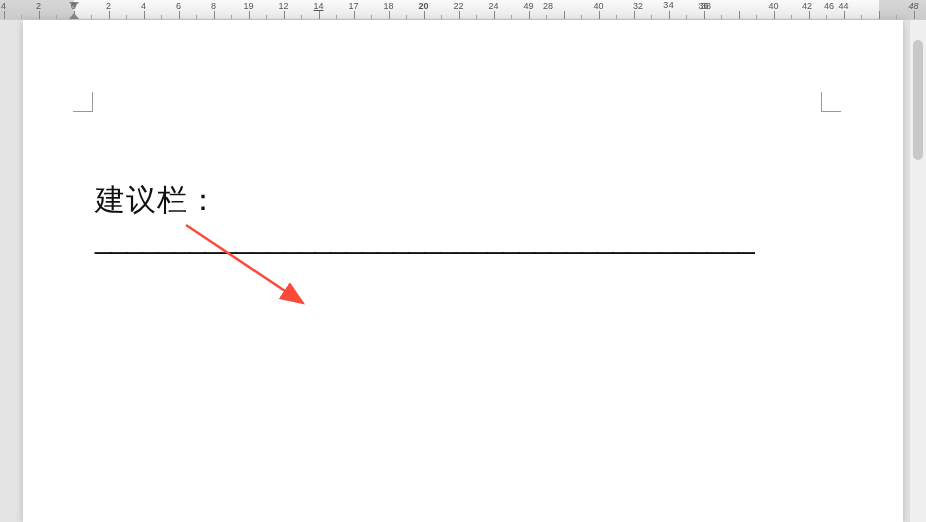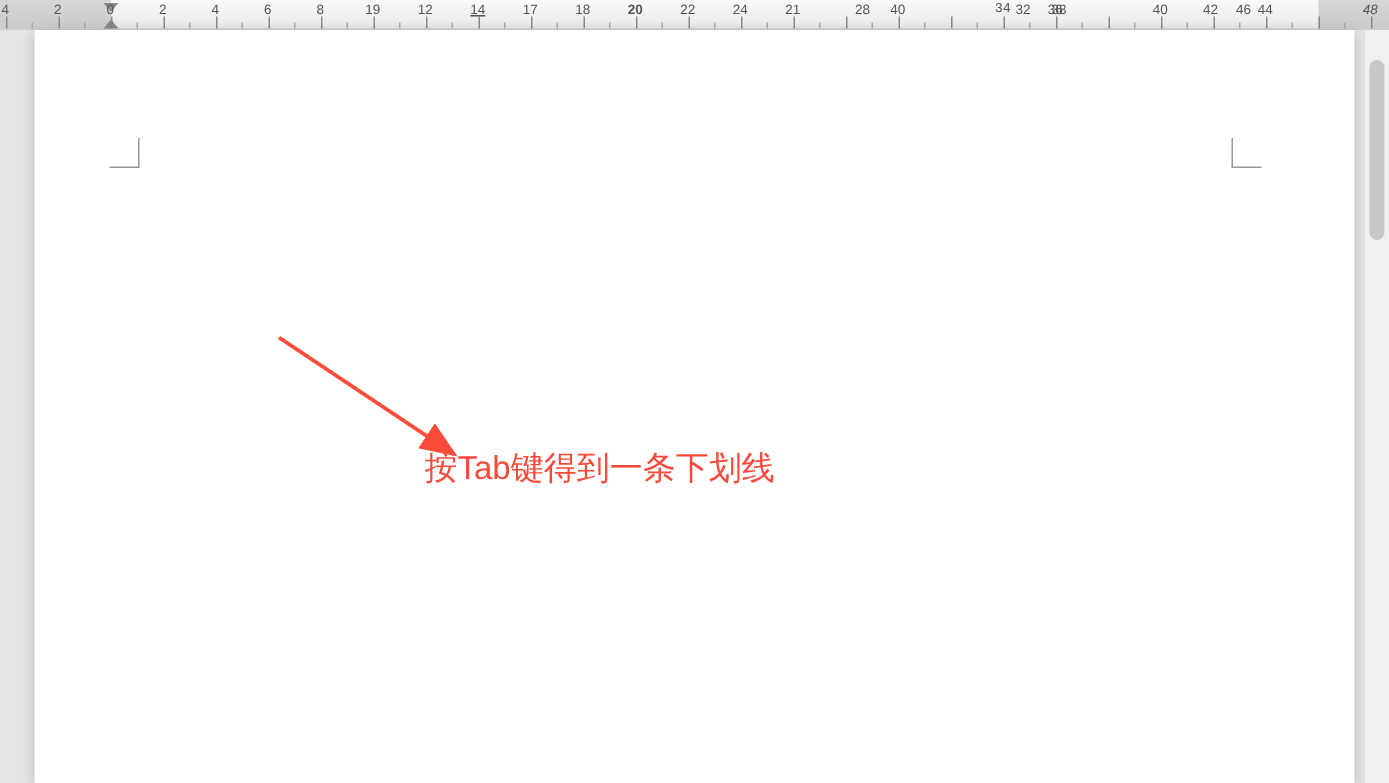--- a/index.html
+++ b/index.html
@@ -208,30 +208,30 @@
       <div class="ruler-tick major" style="left: 423.5px;"></div>
       <div class="ruler-label" style="left: 423.5px; font-weight: bold;">20</div>
       <div class="ruler-tick minor" style="left: 441px;"></div>
       <div class="ruler-tick major" style="left: 458.5px;"></div>
       <div class="ruler-label" style="left: 458.5px;">22</div>
       <div class="ruler-tick minor" style="left: 476px;"></div>
       <div class="ruler-tick major" style="left: 493.5px;"></div>
       <div class="ruler-label" style="left: 493.5px;">24</div>
       <div class="ruler-tick minor" style="left: 511px;"></div>
       <div class="ruler-tick major" style="left: 528.5px;"></div>
-      <div class="ruler-label" style="left: 528.5px;">21</div>
+      <div class="ruler-label" style="left: 528.5px;">49</div>
       <div class="ruler-tick minor" style="left: 546px;"></div>
       <div class="ruler-tick major" style="left: 563.5px;"></div>
-      <div class="ruler-label" style="left: 575px;">28</div>
+      <div class="ruler-label" style="left: 548px;">28</div>
       <div class="ruler-tick minor" style="left: 581px;"></div>
       <div class="ruler-tick major" style="left: 598.5px;"></div>
       <div class="ruler-label" style="left: 598.5px;">40</div>
       <div class="ruler-tick minor" style="left: 616px;"></div>
       <div class="ruler-tick major" style="left: 633.5px;"></div>
-      <div class="ruler-label" style="left: 638px; margin-left: 44px;">32</div>
+      <div class="ruler-label" style="left: 638px;">32</div>
       <div class="ruler-tick minor" style="left: 651px;"></div>
       <div class="ruler-tick major" style="left: 668.5px;"></div>
       <div class="ruler-label" style="left: 668.5px; font-family: Liberation Mono, monospace;">34</div>
       <div class="ruler-tick minor" style="left: 686px;"></div>
       <div class="ruler-tick major" style="left: 703.5px;"></div>
       <div class="ruler-label" style="left: 703.5px;">36</div>
       <div class="ruler-tick minor" style="left: 721px;"></div>
       <div class="ruler-tick major" style="left: 738.5px;"></div>
       <div class="ruler-label" style="left: 706px;">38</div>
       <div class="ruler-tick minor" style="left: 756px;"></div>
@@ -250,29 +250,31 @@
       <div class="ruler-tick major" style="left: 913.5px;"></div>
       <div class="ruler-label" style="left: 913.5px; font-style: italic;">48</div>
     </div>
 </div>
 
 <div class="page-area">
   <div class="page">
     <div class="crop-mark crop-tl"></div>
     <div class="crop-mark crop-tr"></div>
 
+    <div class="content">
+      <span class="label-text">建议栏：</span><span class="underline">__________________________________________</span>
+    </div>
 
     <svg class="arrow-svg" width="160" height="100">
       <defs>
         <marker id="arrowhead" markerWidth="10" markerHeight="8" refX="1" refY="4" orient="auto">
           <polygon points="10 0, 0 4, 10 8" fill="#fc4a3a"></polygon>
         </marker>
       </defs>
       <line x1="135" y1="88" x2="18" y2="10" stroke="#fc4a3a" stroke-width="2.5" marker-start="url(#arrowhead)"></line>
     </svg>
 
-    <div class="annotation">按Tab键得到一条下划线</div>
   </div>
 </div>
 
 <div class="scrollbar-v">
   <div class="scrollbar-thumb"></div>
 </div>
 
 </body></html>

